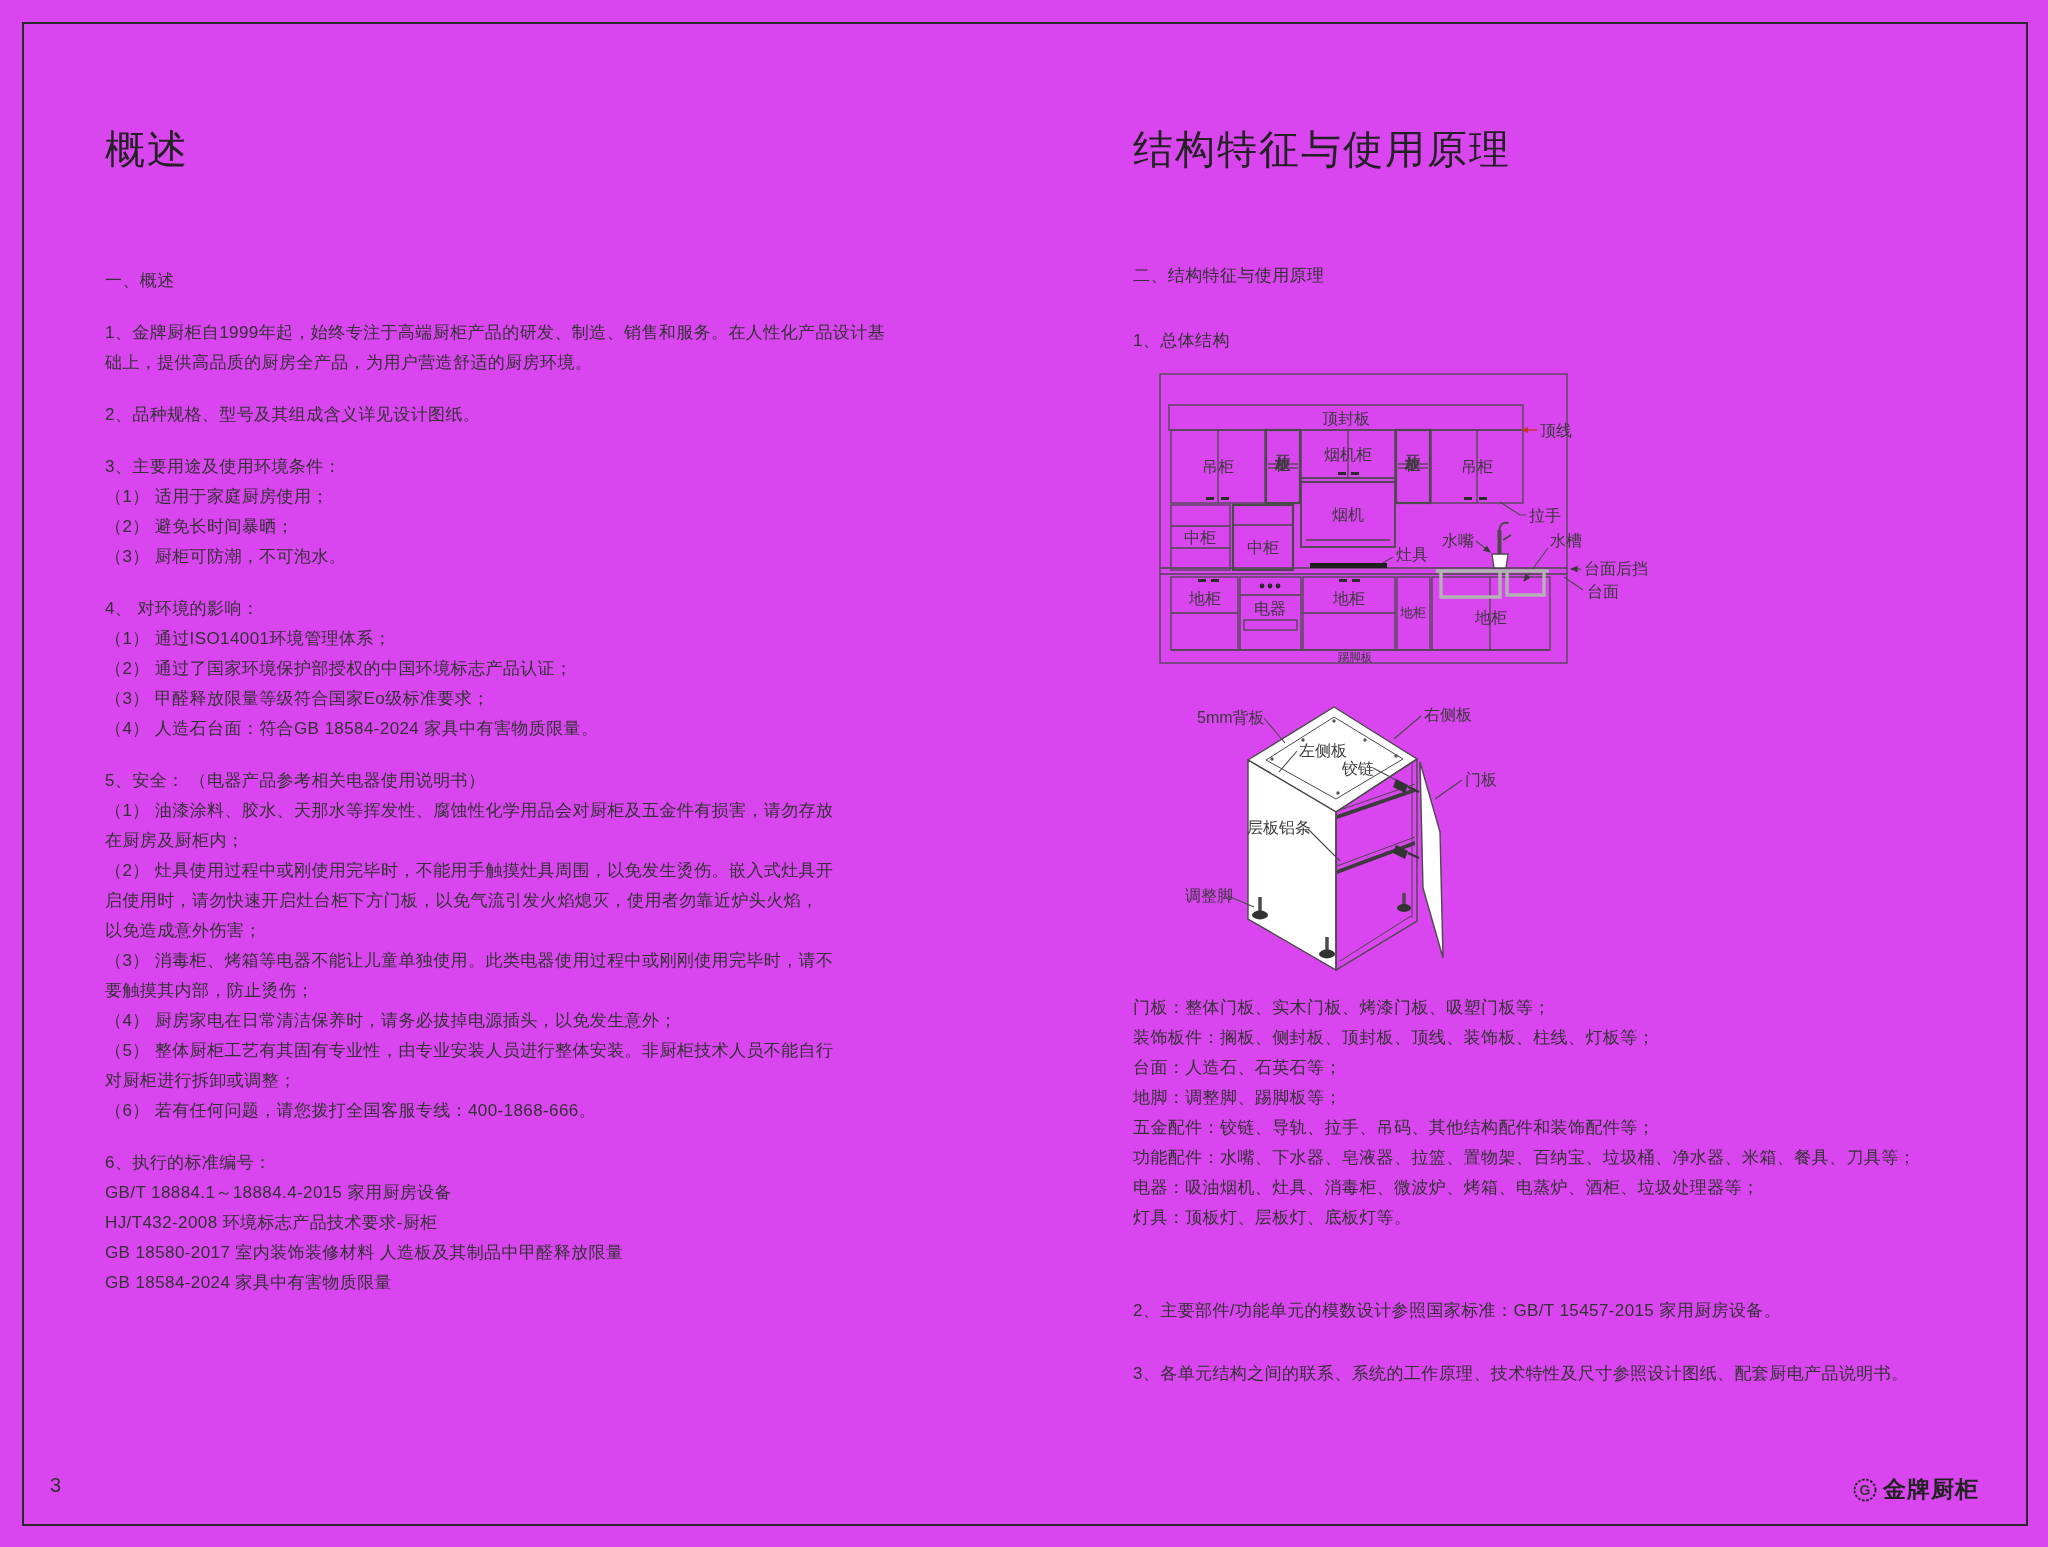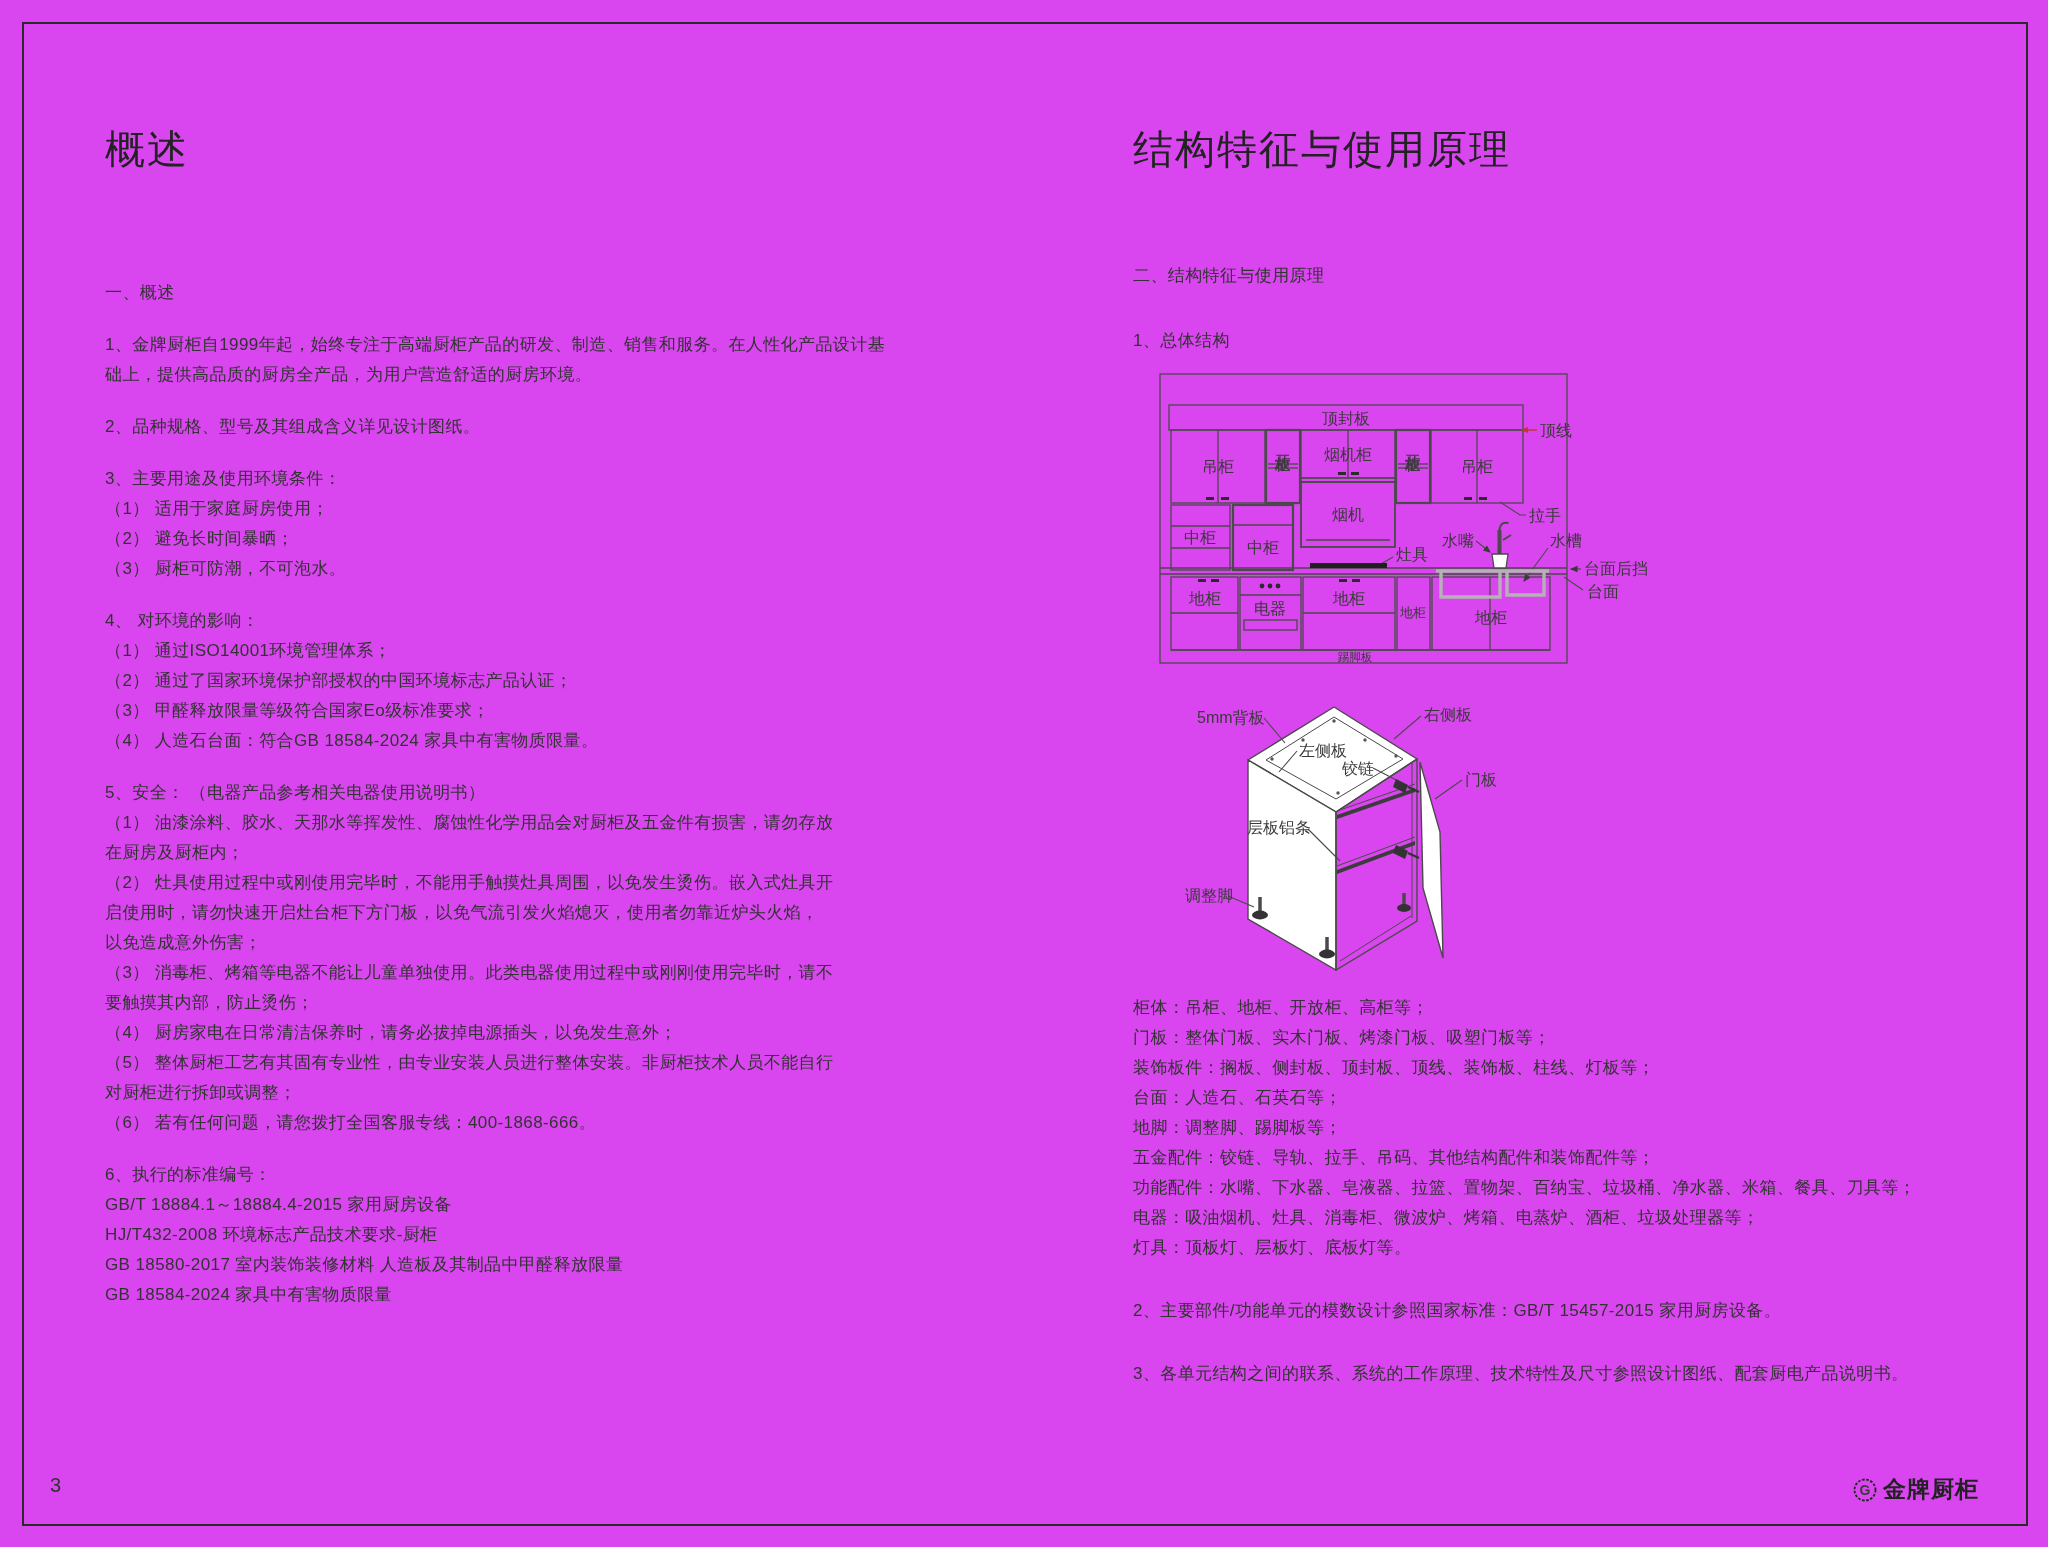--- a/index.html
+++ b/index.html
@@ -7,21 +7,21 @@
     position:relative;width:2048px;height:1547px;background:#d946ef;overflow:hidden;
     font-family:"Liberation Sans","DejaVu Sans",sans-serif;color:#2e2e2e;
   }
   .page-border{position:absolute;left:22px;top:22px;width:2002px;height:1500px;border:2px solid #2a2a2a;}
   .big-title{position:absolute;font-size:40px;font-weight:500;letter-spacing:2px;color:#222;}
   #left-title{left:105px;top:122px;}
   #right-title{left:1133px;top:122px;}
   .body-block{position:absolute;font-size:17px;line-height:30px;letter-spacing:0.4px;white-space:nowrap;color:#333;}
   #left-body{left:105px;top:264px;width:740px;}
   .sec{margin-top:22px;}
-  .sec:first-child{margin-top:14px;}
+  .sec:first-child{margin-top:2px;}
   #right-h2{left:1133px;top:261px;}
   #right-h3{left:1133px;top:326px;}
   #right-list{left:1133px;top:993px;}
   #right-p2{left:1133px;top:1296px;}
   #right-p3{left:1133px;top:1359px;}
   .diag{position:absolute;}
   #diagram1{left:1150px;top:368px;}
   #diagram2{left:1150px;top:693px;}
   svg text{font-family:"Liberation Sans","DejaVu Sans",sans-serif;fill:#3a3a3a;}
   .dlabel{font-size:16px;}
@@ -265,21 +265,20 @@
     <text class="dlabel" x="47" y="30">5mm背板</text>
     <text class="dlabel" x="274" y="27">右侧板</text>
     <text class="dlabel" x="149" y="63">左侧板</text>
     <text class="dlabel" x="192" y="81">铰链</text>
     <text class="dlabel" x="315" y="92">门板</text>
     <text class="dlabel" x="97" y="140">层板铝条</text>
     <text class="dlabel" x="35" y="208">调整脚</text>
   </svg>
 
   <div id="right-list" class="body-block">
-    <div>柜体：吊柜、地柜、开放柜、高柜等；</div>
     <div>门板：整体门板、实木门板、烤漆门板、吸塑门板等；</div>
     <div>装饰板件：搁板、侧封板、顶封板、顶线、装饰板、柱线、灯板等；</div>
     <div>台面：人造石、石英石等；</div>
     <div>地脚：调整脚、踢脚板等；</div>
     <div>五金配件：铰链、导轨、拉手、吊码、其他结构配件和装饰配件等；</div>
     <div>功能配件：水嘴、下水器、皂液器、拉篮、置物架、百纳宝、垃圾桶、净水器、米箱、餐具、刀具等；</div>
     <div>电器：吸油烟机、灶具、消毒柜、微波炉、烤箱、电蒸炉、酒柜、垃圾处理器等；</div>
     <div>灯具：顶板灯、层板灯、底板灯等。</div>
   </div>
 

